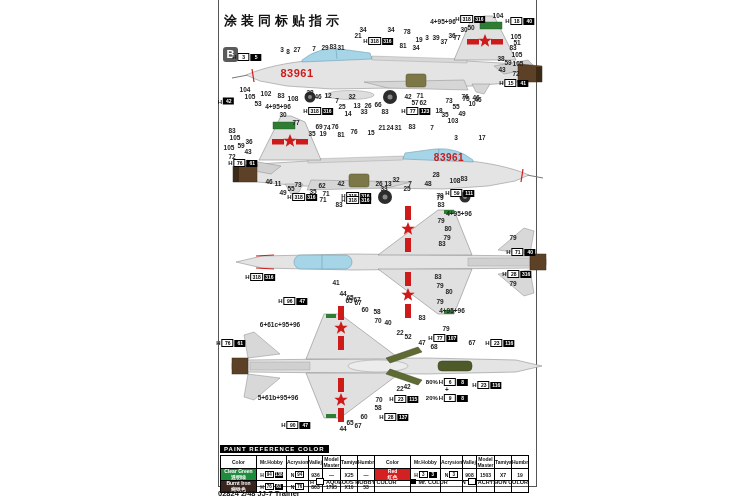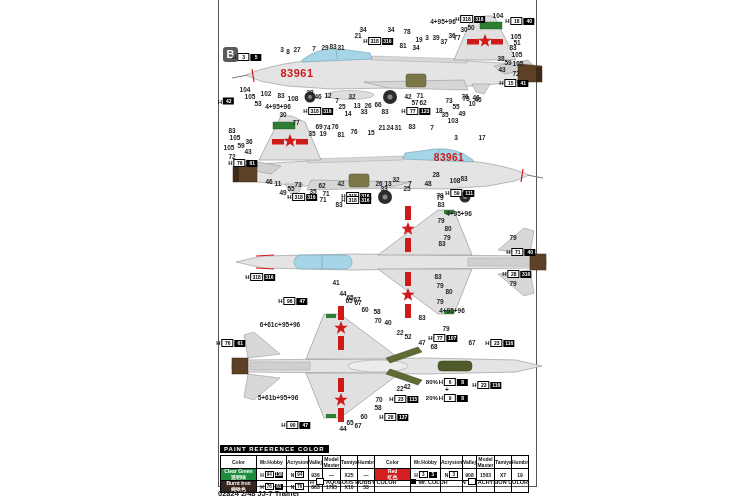--- a/index.html
+++ b/index.html
@@ -50,20 +50,21 @@
 </style>
 </head>
 <body>
 
 <div id="canvas">
 
   <div class="frame-left"></div>
   <div class="frame-right"></div>
   <div class="frame-bottom"></div>
 
+  <div class="title-zh">涂装同标贴指示</div>
   <div class="section-badge">B</div>
 
   <svg class="aircraft" style="left:232px;top:12px" width="318" height="96" viewBox="0 0 318 96">
     <defs>
       <polygon id="star7" points="0,-7 1.9,-2.2 6.7,-2.2 2.8,0.8 4.1,5.7 0,2.7 -4.1,5.7 -2.8,0.8 -6.7,-2.2 -1.9,-2.2" fill="#cf1a1a"></polygon>
     </defs>
     <line x1="0" y1="66" x2="16" y2="63" stroke="#777" stroke-width="1"></line>
     <path d="M14,63 C30,56 55,50 85,48 L120,46 C140,44 150,45 160,46 L235,49 L286,52 L288,63 L286,70 L240,74 L160,76 L100,77 L55,74 L28,69 Z" fill="#e4e4e4" stroke="#909090" stroke-width="0.6"></path>
     <line x1="20" y1="57" x2="22" y2="70" stroke="#cf1a1a" stroke-width="1.2"></line>
     <path d="M70,48 Q86,35 108,37 L138,41 L140,47 L70,50 Z" fill="#a5d5e6" stroke="#6f9fb5" stroke-width="0.6"></path>

